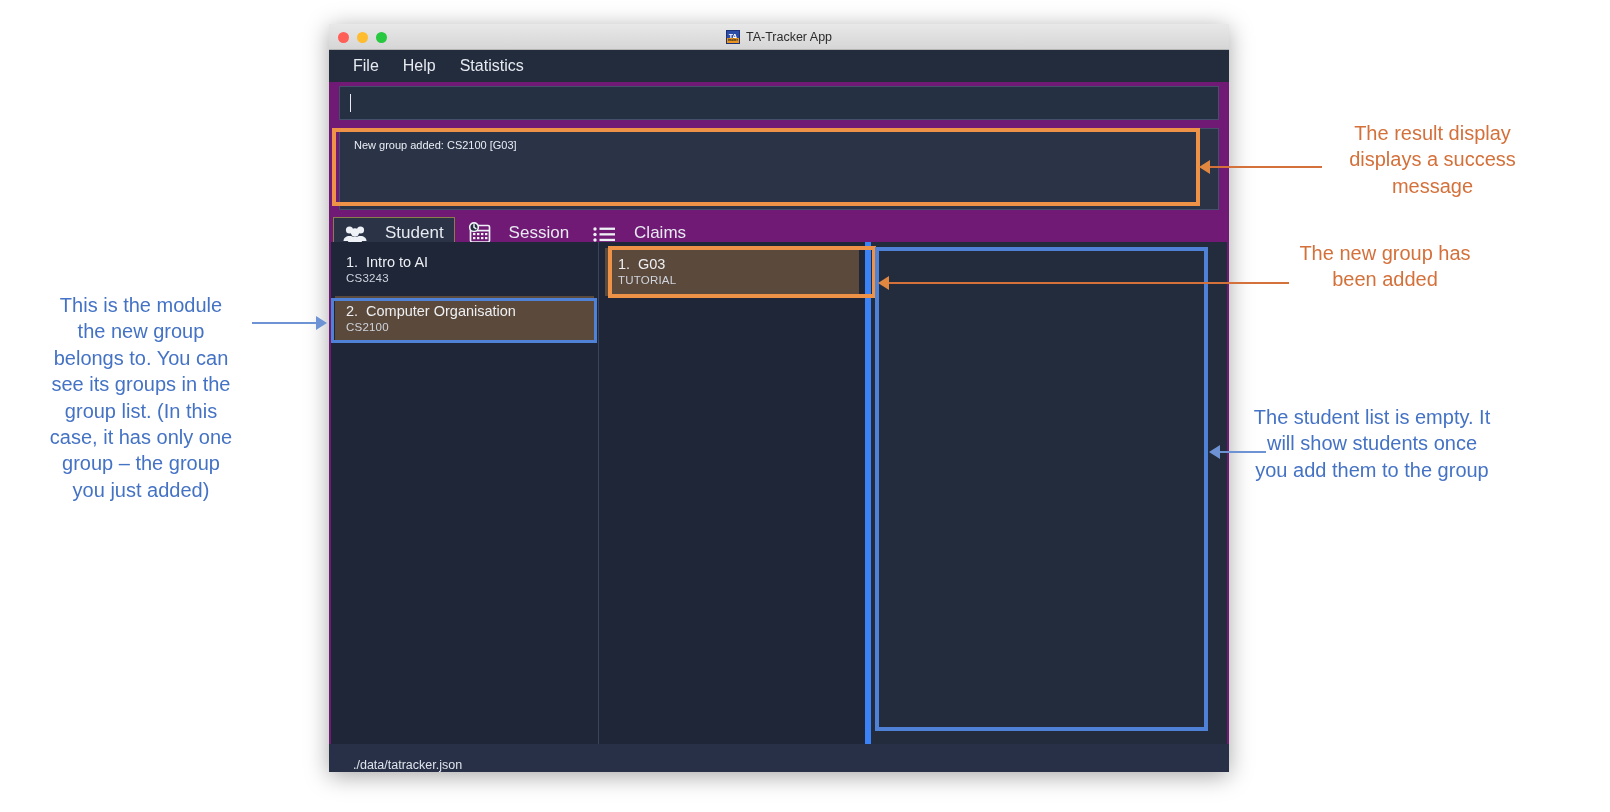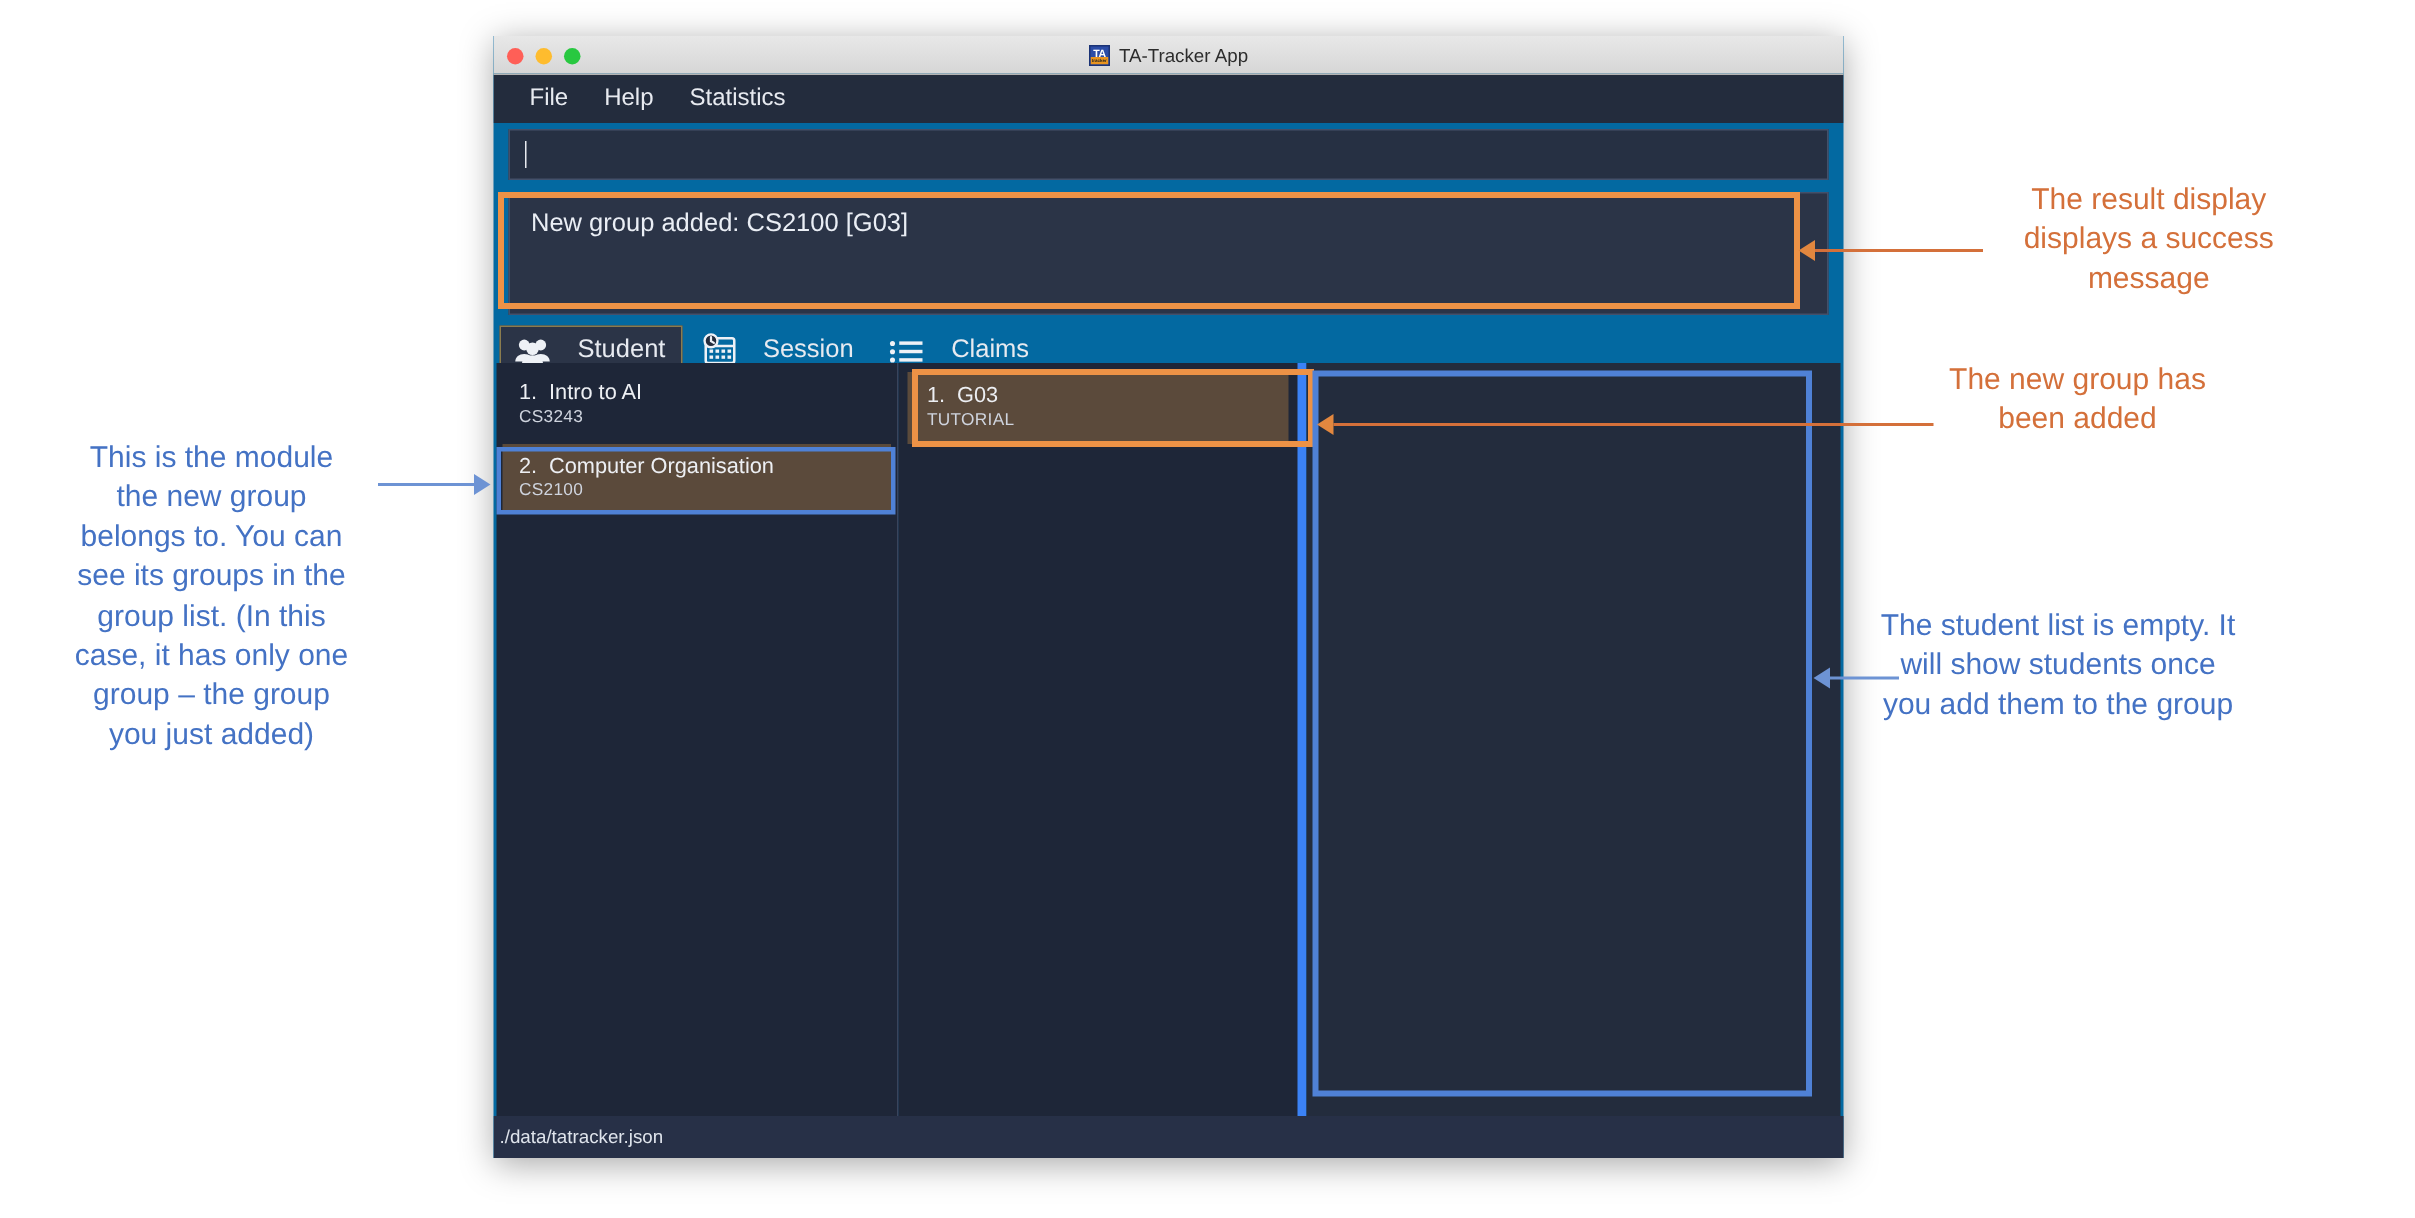--- a/index.html
+++ b/index.html
@@ -8,21 +8,21 @@
     background: #ffffff;
     font-family: "Liberation Sans", sans-serif;
     overflow: hidden;
   }
   #root { position: relative; width: 1610px; height: 812px; background: #fff; }
 
   
   .app-window {
     position: absolute; left: 329px; top: 24px;
     width: 900px; height: 748px;
-    background: #0369a1;
+    background: #701a75;
     box-shadow: 0 4px 22px rgba(0,0,0,0.35);
     overflow: hidden;
   }
   .titlebar {
     position: relative; height: 26px;
     background: linear-gradient(180deg,#e8e8e8 0%,#d6d6d6 100%);
     border-bottom: 1px solid #b4b4b4;
     display: flex; align-items: center; justify-content: center;
   }
   .traffic { position: absolute; left: 9px; top: 8px; display: flex; gap: 8px; }
@@ -66,21 +66,21 @@
   }
   .cmd-value { font-size: 14px; color: #e7eaf0; }
 
   
   .result-wrap { padding: 8px 10px 0 10px; }
   .result-box {
     height: 82px; background: #2b3447;
     border: 1px solid #44506a;
     padding: 10px 14px;
   }
-  .result-text { font-size: 17px; color: #eaeef5; }
+  .result-text { font-size: 11px; color: #eaeef5; }
 
   
   .tabbar {
     display: flex; align-items: flex-end; gap: 2px;
     padding: 6px 0 0 2px; margin-left: 2px;
   }
   .tab {
     display: flex; align-items: center; gap: 18px;
     padding: 5px 10px 6px 9px;
     font-size: 17px; color: #e7eaf0;
@@ -115,21 +115,21 @@
   .list-item.selected { background: #5b4a3b; }
   .li-title { font-size: 14.5px; color: #edeff3; }
   .li-title .idx { display: inline-block; min-width: 16px; }
   .li-sub { font-size: 11.5px; color: #cfd4de; margin-top: 2px; letter-spacing: 0.2px; }
 
   
   .statusbar {
     position: absolute; left: 0; bottom: 0;
     width: 1040px; height: 28px;
     background: #273047;
-    display: flex; align-items: center; padding-left: 4px;
+    display: flex; align-items: flex-end; padding-left: 24px;
   }
   .status-text { font-size: 12.5px; color: #dfe4ec; }
 
   
   .anno-text {
     position: absolute; text-align: center; line-height: 1.32;
     font-family: Liberation Sans, sans-serif;
   }
   .anno-orange { color: #d4703a; font-size: 20px; }
   .anno-blue { color: #4472c4; font-size: 20px; }

